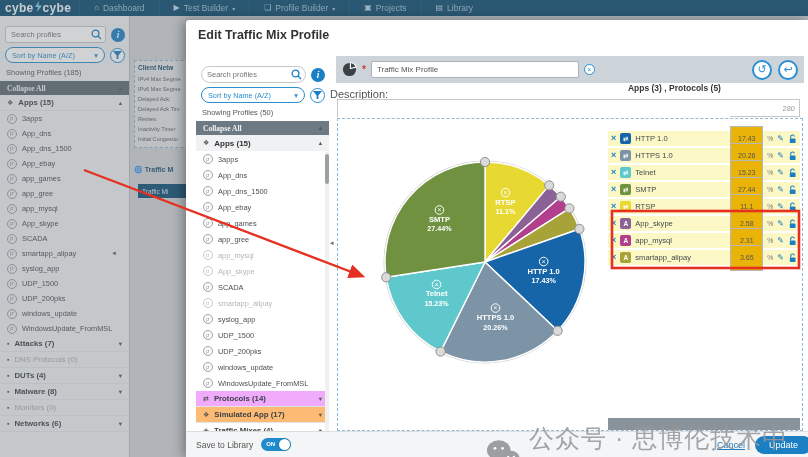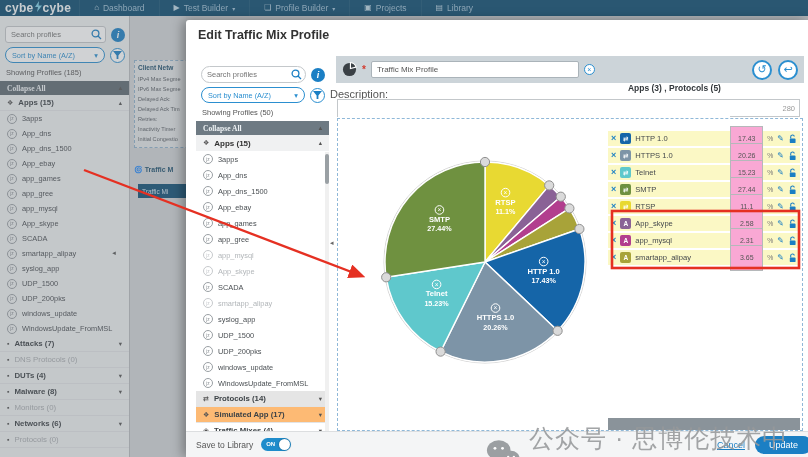--- a/index.html
+++ b/index.html
@@ -79,21 +79,21 @@
 
 .dropzone{position:absolute;left:151px;top:98px;right:5px;bottom:26px;border:1px dashed #8fb8d8;background:#fff;}
 .pie-wrap{position:absolute;left:0;top:0;width:268px;height:100%;}
 
 .mix-col{position:absolute;right:2px;top:0;width:192px;bottom:0;}
 .mix-rows{position:absolute;left:0;right:0;top:12px;display:flex;flex-direction:column;gap:2px;}
 .mix-row{height:15px;background:#fbf8c5;display:flex;align-items:center;gap:4px;padding:0 3px;}
 .mix-x{color:#1b7fc4;font-weight:bold;font-size:9px;line-height:1;}
 .mix-ico{width:11px;height:11px;border-radius:2px;color:#fff;font-size:6.5px;font-weight:bold;display:flex;align-items:center;justify-content:center;flex:0 0 auto;}
 .mix-name{font-size:7.6px;color:#44484c;flex:1;white-space:nowrap;overflow:hidden;}
-.mix-val{width:33px;height:26px;border:1px solid #b5b8ba;background:#f9a8d4;font-size:7px;color:#555;text-align:center;outline:none;}
+.mix-val{width:33px;height:26px;border:1px solid #b5b8ba;background:#eab308;font-size:7px;color:#555;text-align:center;outline:none;}
 .pct{font-size:6.8px;color:#777;}
 .pencil{color:#1b7fc4;font-size:8px;line-height:1;}
 .lock{width:9px;height:10px;}
 .mix-footer-bar{position:absolute;left:0;right:0;bottom:0;height:12px;background:#8a939a;}
 
 
 .modal-footer{position:absolute;left:0;right:0;bottom:0;height:26px;background:#f4f5f6;border-top:1px solid #dcdee0;display:flex;align-items:center;padding:0 10px;z-index:4;margin-top:41px;}
 .save-label{font-size:8.5px;color:#555;}
 .toggle{width:30px;height:13px;border-radius:7px;background:#1e8ccb;margin-left:8px;position:relative;}
 .toggle-txt{position:absolute;left:5px;top:3px;font-size:6px;color:#fff;font-weight:bold;}
@@ -269,25 +269,20 @@
         <div class="sec-row disabled">
           <span class="sec-ico">▪</span>
           <span>Monitors (0)</span>
           <span class="grow"></span>
         </div>
         <div class="sec-row">
           <span class="sec-ico">▪</span>
           <span>Networks (6)</span>
           <span class="grow"></span>
           <span class="chev">▾</span>
-        </div>
-        <div class="sec-row disabled">
-          <span class="sec-ico">▪</span>
-          <span>Protocols (0)</span>
-          <span class="grow"></span>
         </div>
       </div>
   </div>
   <div class="collapse-handle" style="left:110px;top:246px;">◂</div>
 
   <div class="bg-panel">
     <div class="client-card">
       <div class="client-title">Client Netw</div>
       <div id="clientLines">
           <div class="client-line">IPv4 Max Segme</div>
@@ -397,21 +392,21 @@
           <div class="item-row" style="height: 16px;">
             <span class="jz">jz</span>
             <span>windows_update</span>
           </div>
           <div class="item-row" style="height: 16px;">
             <span class="jz">jz</span>
             <span>WindowsUpdate_FromMSL</span>
           </div>
         </div>
       <div id="mpSections">
-          <div class="sec-row" style="background: #e5e5e5;">
+          <div class="sec-row" style="background: #f0abfc;">
             <span class="sec-ico">⇄</span>
             <span>Protocols (14)</span>
             <span class="grow"></span>
             <span class="chev">▾</span>
           </div>
           <div class="sec-row" style="background: #fdba74;">
             <span class="sec-ico">❖</span>
             <span>Simulated App (17)</span>
             <span class="grow"></span>
             <span class="chev">▾</span>

